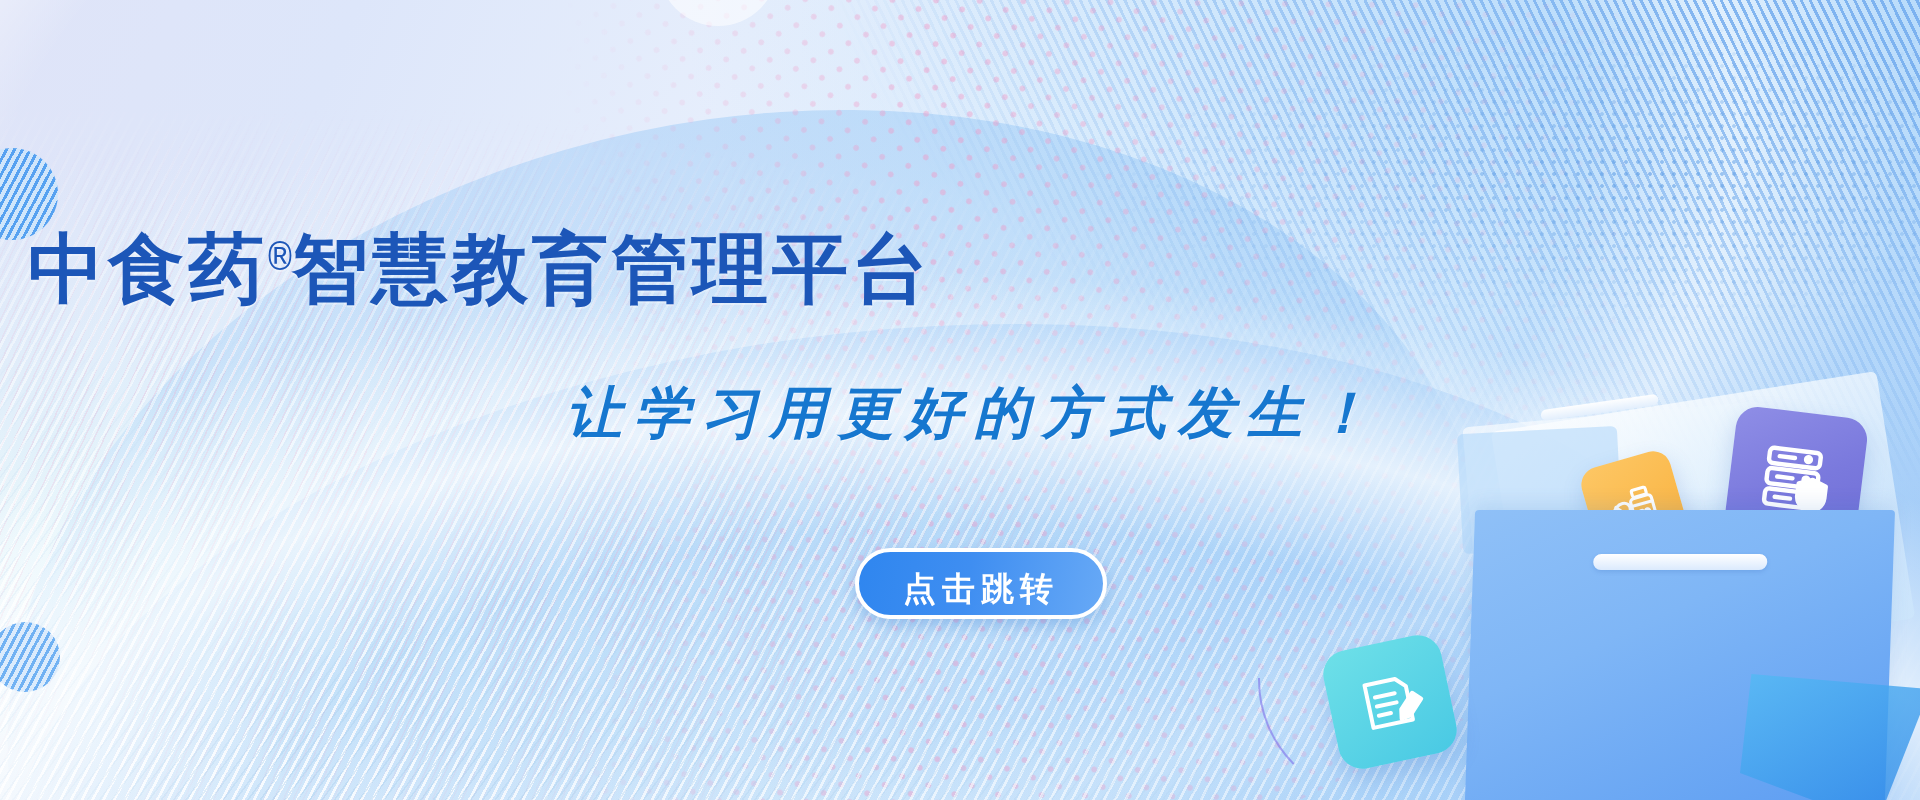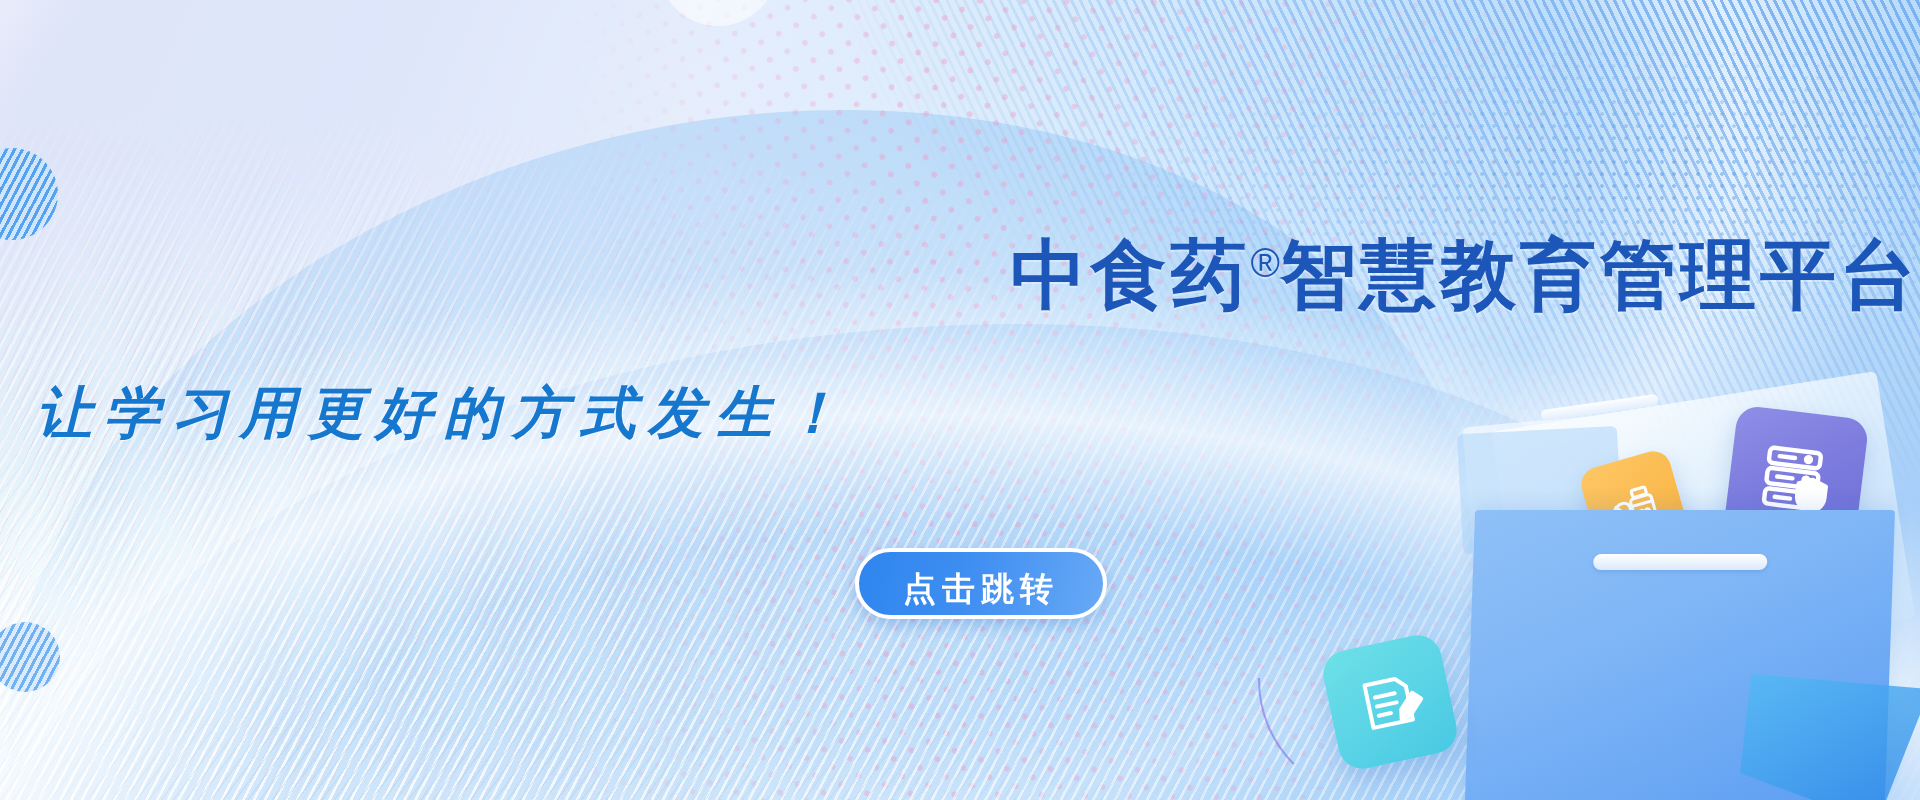--- a/index.html
+++ b/index.html
@@ -97,36 +97,36 @@
   }
   .pill-top{
     position:absolute;left:658px;top:-46px;width:120px;height:72px;border-radius:0 0 60px 60px;
     background:rgba(255,255,255,.55);
   }
 
   
   .content{position:absolute;left:0;top:0;width:1920px;height:800px;}
 
   .title{
-    position:absolute;left:0;right:0;top:186px;text-align:right;
+    position:absolute;left:0;right:0;top:186px;text-align:left;
     font-size:76px;line-height:1;font-weight:900;letter-spacing:4px;
     color:#1c56b8;
-    font-family:Liberation Sans, sans-serif;
+    font-family:Liberation Mono, monospace;
     text-shadow:0 2px 0 rgba(255,255,255,.35);
     padding-left:28px;
   }
   .title .reg{font-size:40px;vertical-align:24px;font-weight:400;letter-spacing:0;}
 
   .subtitle{
-    position:absolute;left:0;right:0;top:384px;text-align:left;
+    position:absolute;left:0;right:0;top:384px;text-align:center;
     font-size:56px;line-height:1;letter-spacing:12px;
     font-weight:700;font-style:italic;
     color:#1677cf;
     font-family:"DejaVu Serif","Liberation Serif",serif;
-    padding-left:36px;
+    padding-left:28px;
     text-shadow:1px 1px 0 rgba(255,255,255,.5);
   }
 
   .cta-wrap{position:absolute;left:0;right:0;top:548px;text-align:center;padding-left:42px;}
   .cta{
     display:inline-block;
     padding:15px 44px 3px;
     font-size:33px;font-weight:700;letter-spacing:6px;
     color:#ffffff;
     background:linear-gradient(100deg,#2f86ef 0%,#3f8ef1 45%,#67a9f6 100%);

